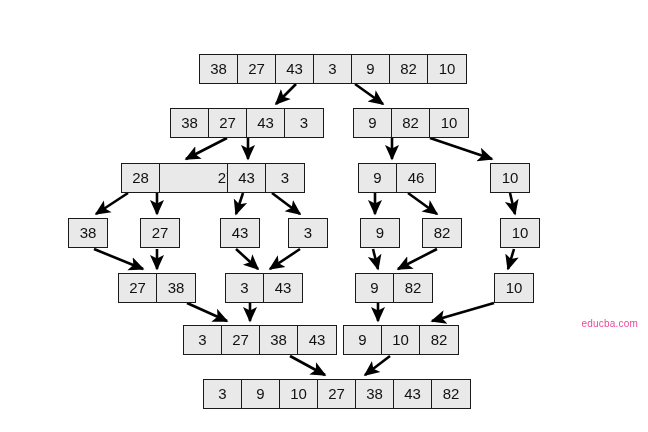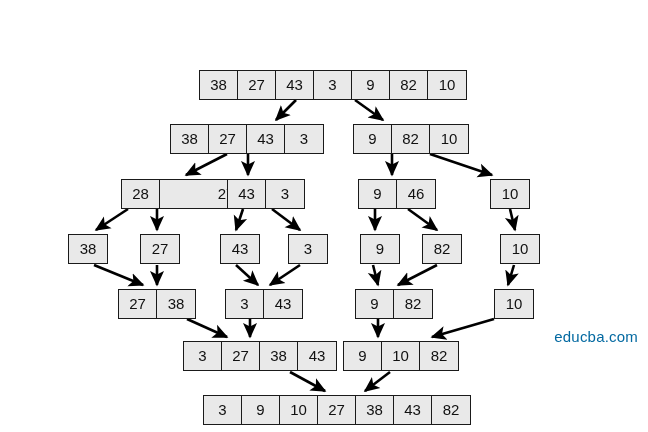--- a/index.html
+++ b/index.html
@@ -10,21 +10,21 @@
     width: 648px;
     height: 432px;
     background: #ffffff;
     font-family: "Liberation Sans", sans-serif;
     overflow: hidden;
     position: relative;
   }
   #canvas {
     position: absolute;
     left: 0;
-    top: 16px;
+    top: 0;
     width: 648px;
     height: 336px;
   }
   #arrow-layer {
     position: absolute;
     left: 0;
     top: 0;
     width: 648px;
     height: 432px;
     pointer-events: none;
@@ -47,22 +47,22 @@
     border-right: 1.4px solid #1a1a1a;
     box-sizing: border-box;
   }
   .cell:last-child {
     border-right: none;
   }
   .watermark {
     position: absolute;
     right: 10px;
     bottom: 7px;
-    font-size: 15px;
-    color: #0369a1;
+    font-size: 10px;
+    color: #ec4899;
     letter-spacing: 0.2px;
     text-align: right;
   }
 </style>
 </head>
 <body>
 
 <div id="canvas">
   <svg id="arrow-layer" viewBox="0 0 648 432">
     <defs>

